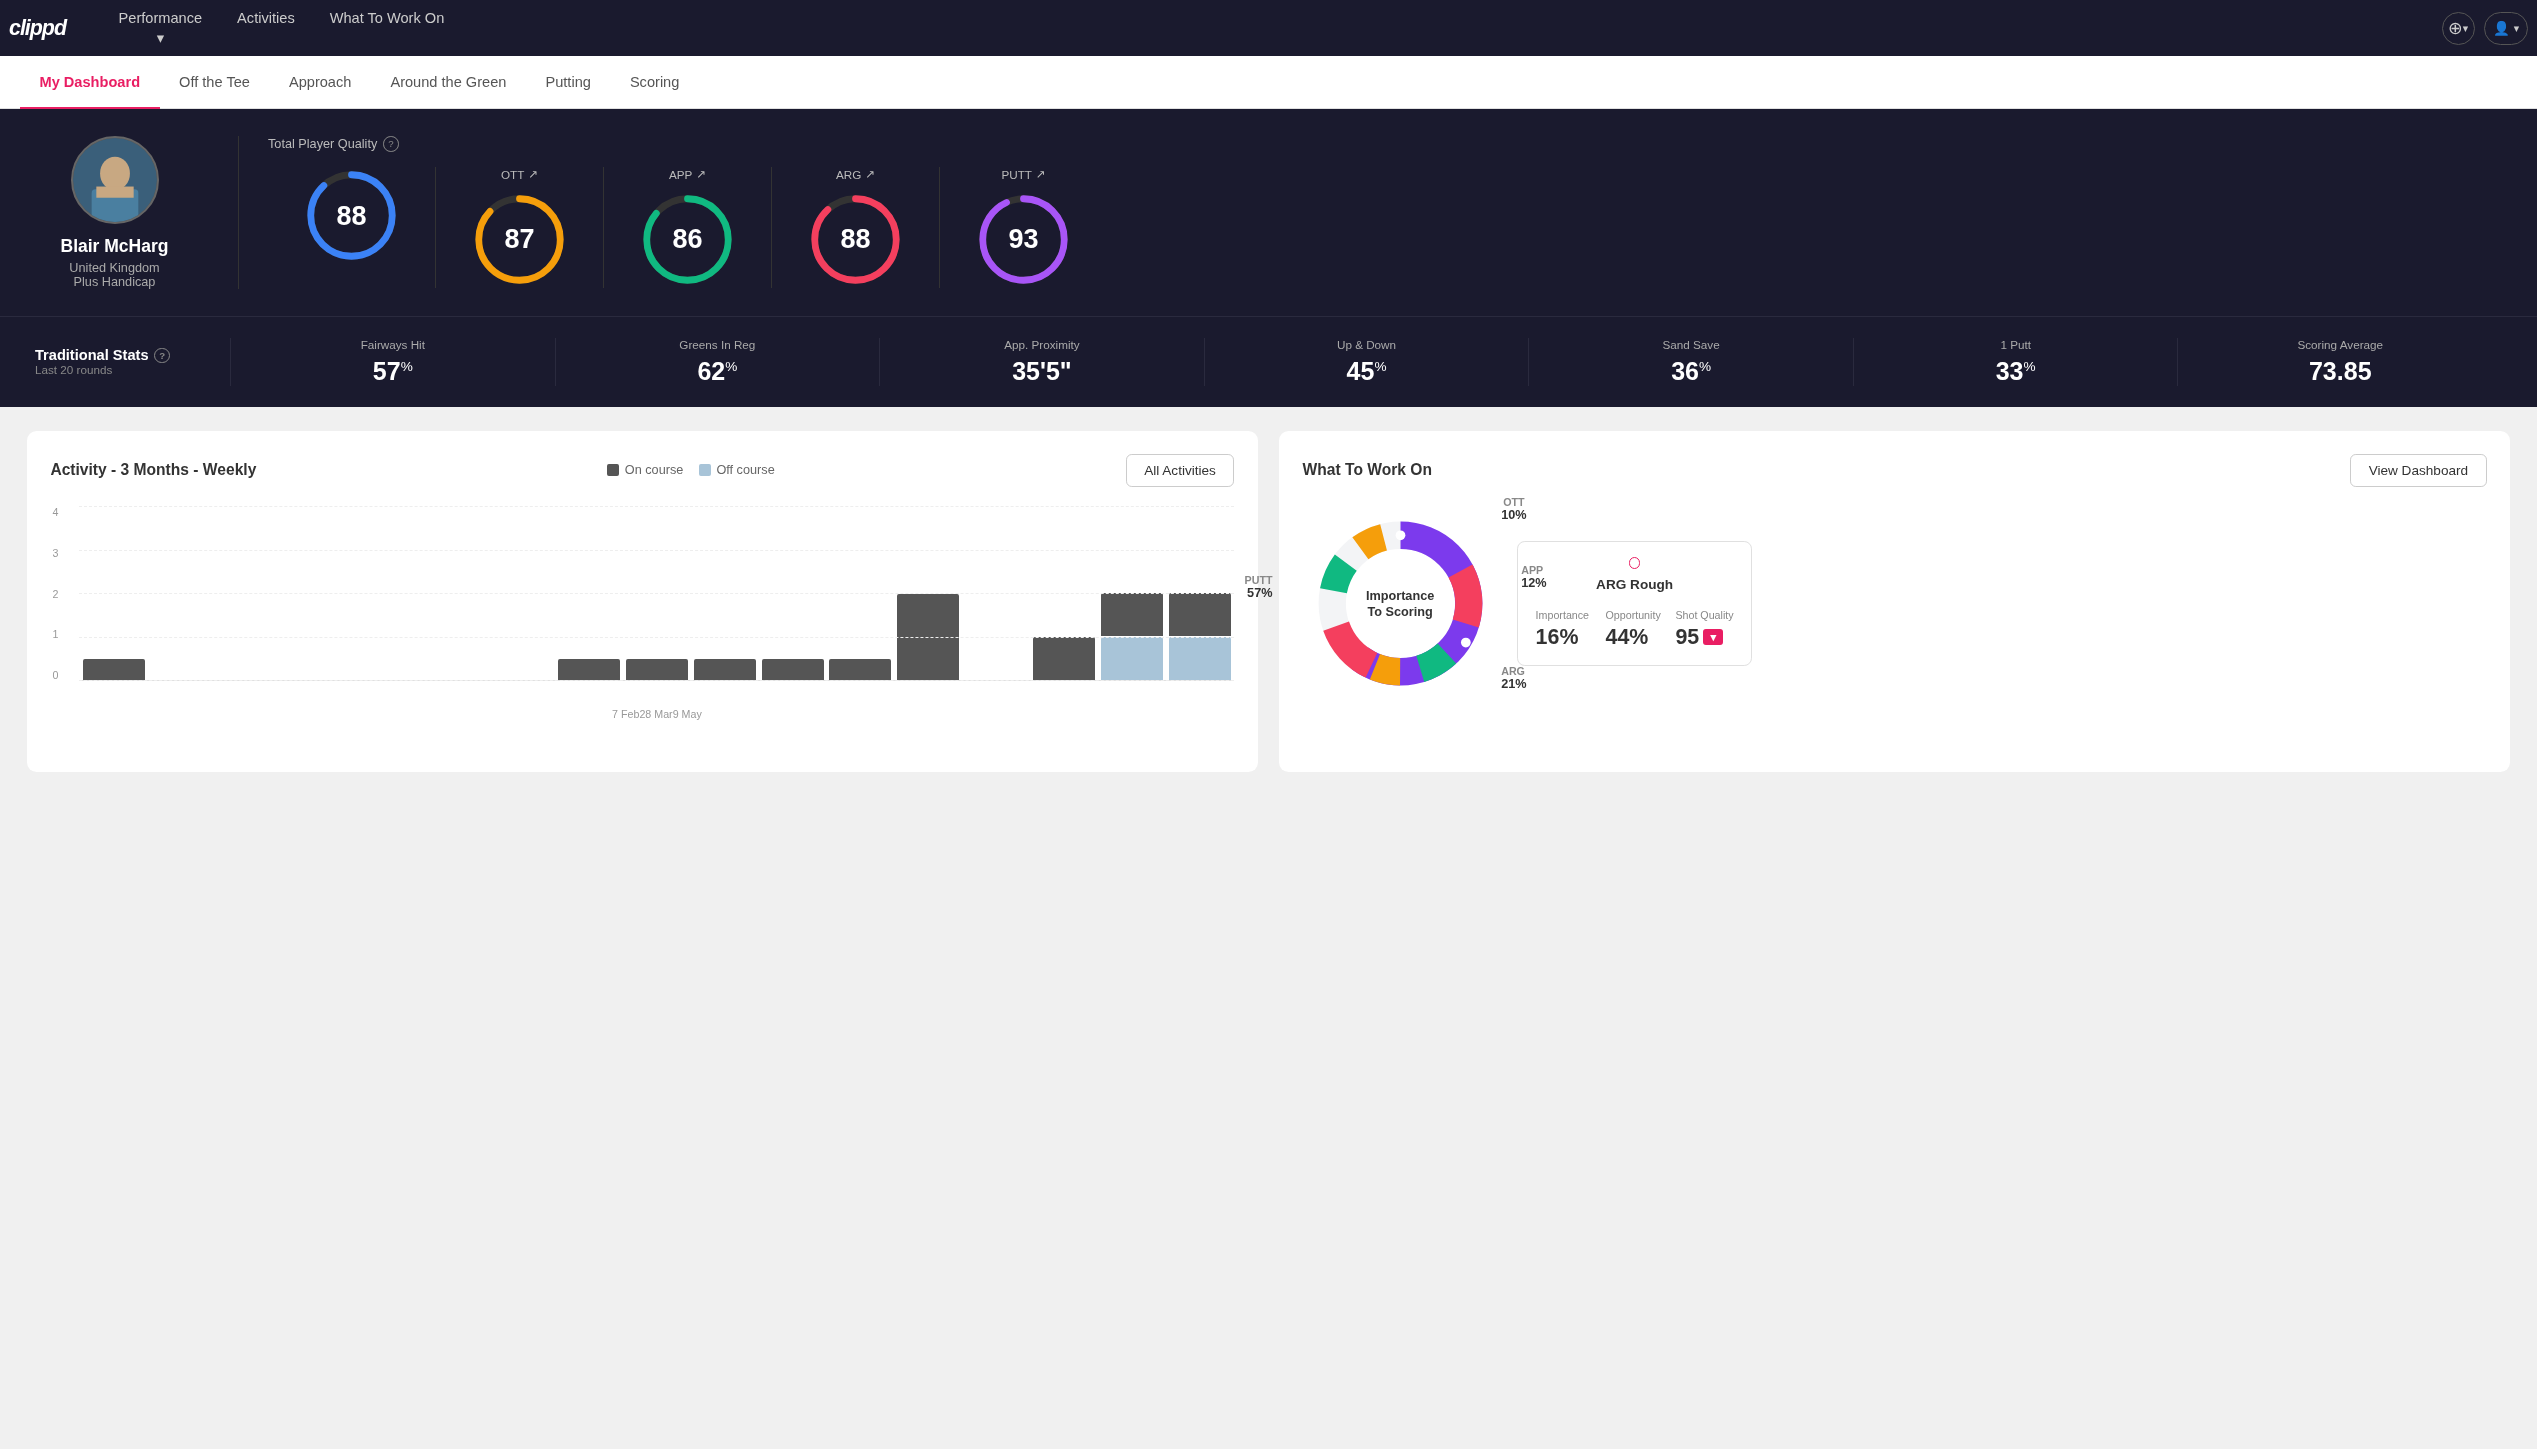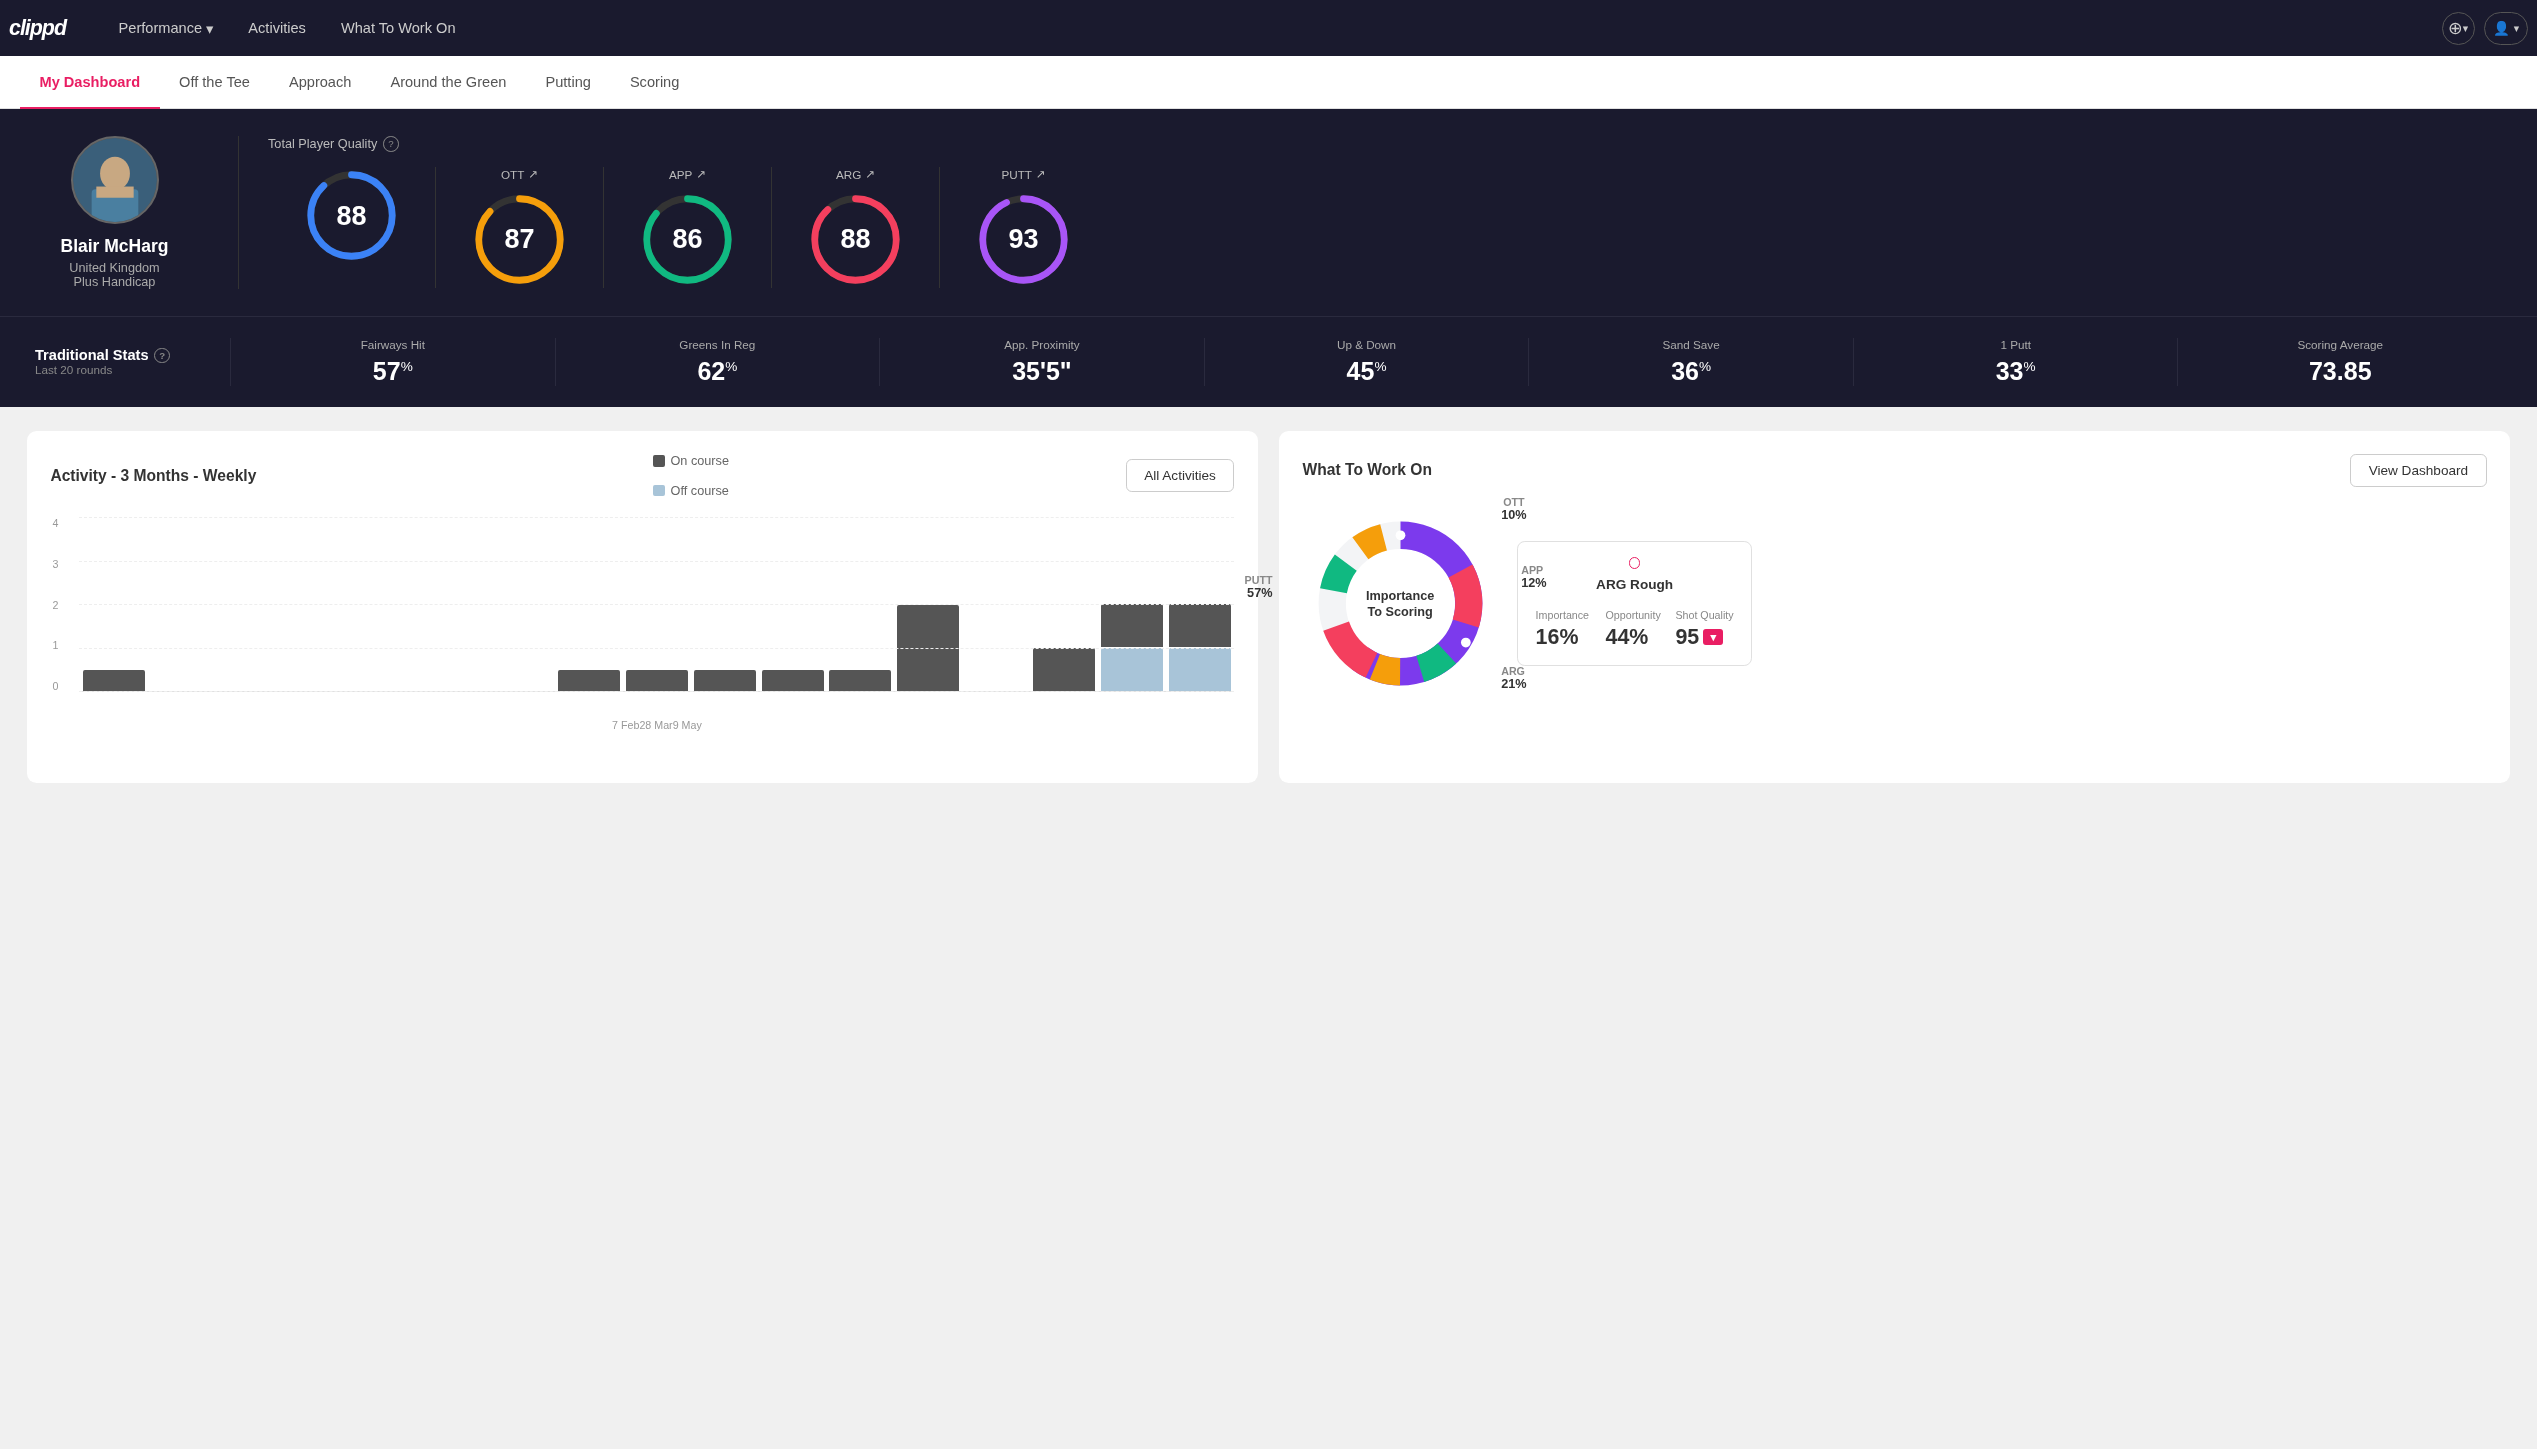--- a/index.html
+++ b/index.html
@@ -26,20 +26,21 @@
     .nav-link {
       color: #ccc;
       text-decoration: none;
       padding: 7.8px 13.6px;
       font-size: 14.6px;
       display: flex;
       align-items: center;
       gap: 3.9px;
       border-radius: 3.9px;
       cursor: pointer;
+      flex-direction: column;
     }
     .nav-icons { display: flex; align-items: center; gap: 9.7px; }
     .nav-icon-btn {
       border: 1.5px solid #555;
       border-radius: 50%;
       width: 33px; height: 33px;
       display: flex; align-items: center; justify-content: center;
       color: #ccc;
       cursor: pointer;
       font-size: 17.5px;
@@ -158,21 +159,21 @@
     .card {
       background: #fff;
       border-radius: 9.7px;
       padding: 23.4px;
       color: #333;
     }
     .card-left { flex: 1; }
     .card-right { flex: 1; }
     .card-header { display: flex; align-items: center; justify-content: space-between; margin-bottom: 19.5px; }
     .card-title { font-size: 15.6px; font-weight: 600; color: #333; }
-    .legend { display: flex; gap: 15.6px; align-items: center; flex-direction: column; }
+    .legend { display: flex; gap: 15.6px; align-items: center; }
     .legend-item { display: flex; align-items: center; gap: 5.8px; font-size: 12.7px; color: #666; }
     .legend-dot { width: 11.7px; height: 11.7px; border-radius: 1.9px; }
     .card-btn {
       border: 1.5px solid #ccc;
       border-radius: 5.8px;
       padding: 7.8px 17.5px;
       font-size: 13.6px;
       color: #333;
       background: #fff;
       cursor: pointer;

